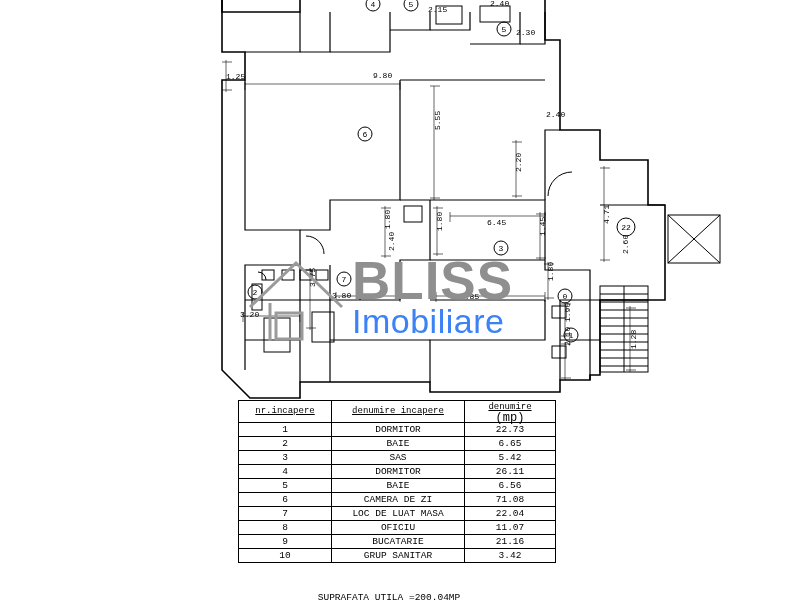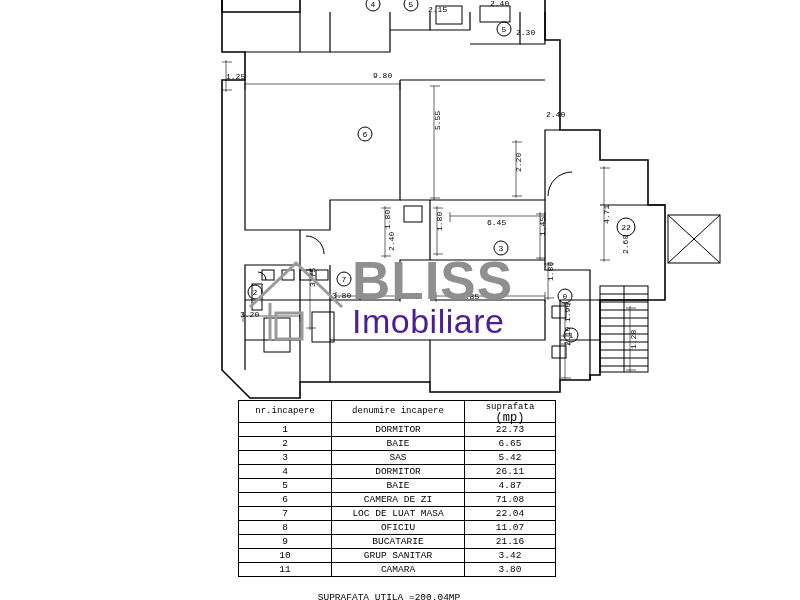--- a/index.html
+++ b/index.html
@@ -13,36 +13,36 @@
     position:absolute;pointer-events:none;
     color:#9a9a9a;
     font-family:"Liberation Sans", sans-serif;
   }
   #wm-bliss{
     left:352px;top:250px;font-size:53px;font-weight:bold;letter-spacing:1px;
     color:#8f8f8f;
   }
   #wm-imob{
     left:352px;top:302px;font-size:34px;font-weight:normal;letter-spacing:0.5px;
-    color:#4c1d95;
+    color:#3b82f6;
     text-align:right;
   }
   #wm-house{
     position:absolute;left:246px;top:255px;width:100px;height:90px;pointer-events:none;
   }
   table.legend{
     position:absolute;left:238px;top:400px;border-collapse:collapse;
     font-family:"Liberation Mono", monospace;
     font-size:9.5px;color:#000;background:#fff;
   }
   table.legend th, table.legend td{
     border:1px solid #000;padding:0 2px;height:13px;line-height:13px;
     font-weight:normal;text-align:center;
   }
-  table.legend th{font-size:9px;}
+  table.legend th{font-size:9px;text-decoration:underline;}
   th.c-nr{width:88px;}
   th.c-den{width:128px;}
   th.c-sup{width:86px;}
   td.c-nr{width:88px;}
   td.c-den{width:128px;text-align:left;padding-left:32px;font-family:Liberation Mono, monospace;}
   td.c-sup{width:86px;}
   .sup-sub{font-size:12px;display:block;line-height:8px;}
   #total{
     position:absolute;left:238px;top:592px;width:302px;text-align:center;
     font-family:"Liberation Mono", monospace;font-size:9.5px;color:#000;
@@ -197,21 +197,21 @@
 </svg>
 <div class="wm" id="wm-bliss">BLISS</div>
 <div class="wm" id="wm-imob">Imobiliare</div>
 
 <table class="legend">
   <thead>
     <tr>
       <th class="c-nr">nr.incapere</th>
       <th class="c-den">denumire incapere</th>
       <th class="c-sup">
-        <span>suprafata</span>
+        <span>denumire</span>
         <span class="sup-sub">(mp)</span>
       </th>
     </tr>
   </thead>
   <tbody id="legend-body">
       <tr>
         <td class="c-nr">1</td>
         <td class="c-den">DORMITOR</td>
         <td class="c-sup">22.73</td>
       </tr>
@@ -226,21 +226,21 @@
         <td class="c-sup">5.42</td>
       </tr>
       <tr>
         <td class="c-nr">4</td>
         <td class="c-den">DORMITOR</td>
         <td class="c-sup">26.11</td>
       </tr>
       <tr>
         <td class="c-nr">5</td>
         <td class="c-den">BAIE</td>
-        <td class="c-sup">4.87</td>
+        <td class="c-sup">6.56</td>
       </tr>
       <tr>
         <td class="c-nr">6</td>
         <td class="c-den">CAMERA DE ZI</td>
         <td class="c-sup">71.08</td>
       </tr>
       <tr>
         <td class="c-nr">7</td>
         <td class="c-den">LOC DE LUAT MASA</td>
         <td class="c-sup">22.04</td>
@@ -253,21 +253,16 @@
       <tr>
         <td class="c-nr">9</td>
         <td class="c-den">BUCATARIE</td>
         <td class="c-sup">21.16</td>
       </tr>
       <tr>
         <td class="c-nr">10</td>
         <td class="c-den">GRUP SANITAR</td>
         <td class="c-sup">3.42</td>
       </tr>
-      <tr>
-        <td class="c-nr">11</td>
-        <td class="c-den">CAMARA</td>
-        <td class="c-sup">3.80</td>
-      </tr>
     </tbody>
 </table>
 
 <div id="total">SUPRAFATA UTILA =200.04MP</div>
 
 </body></html>

